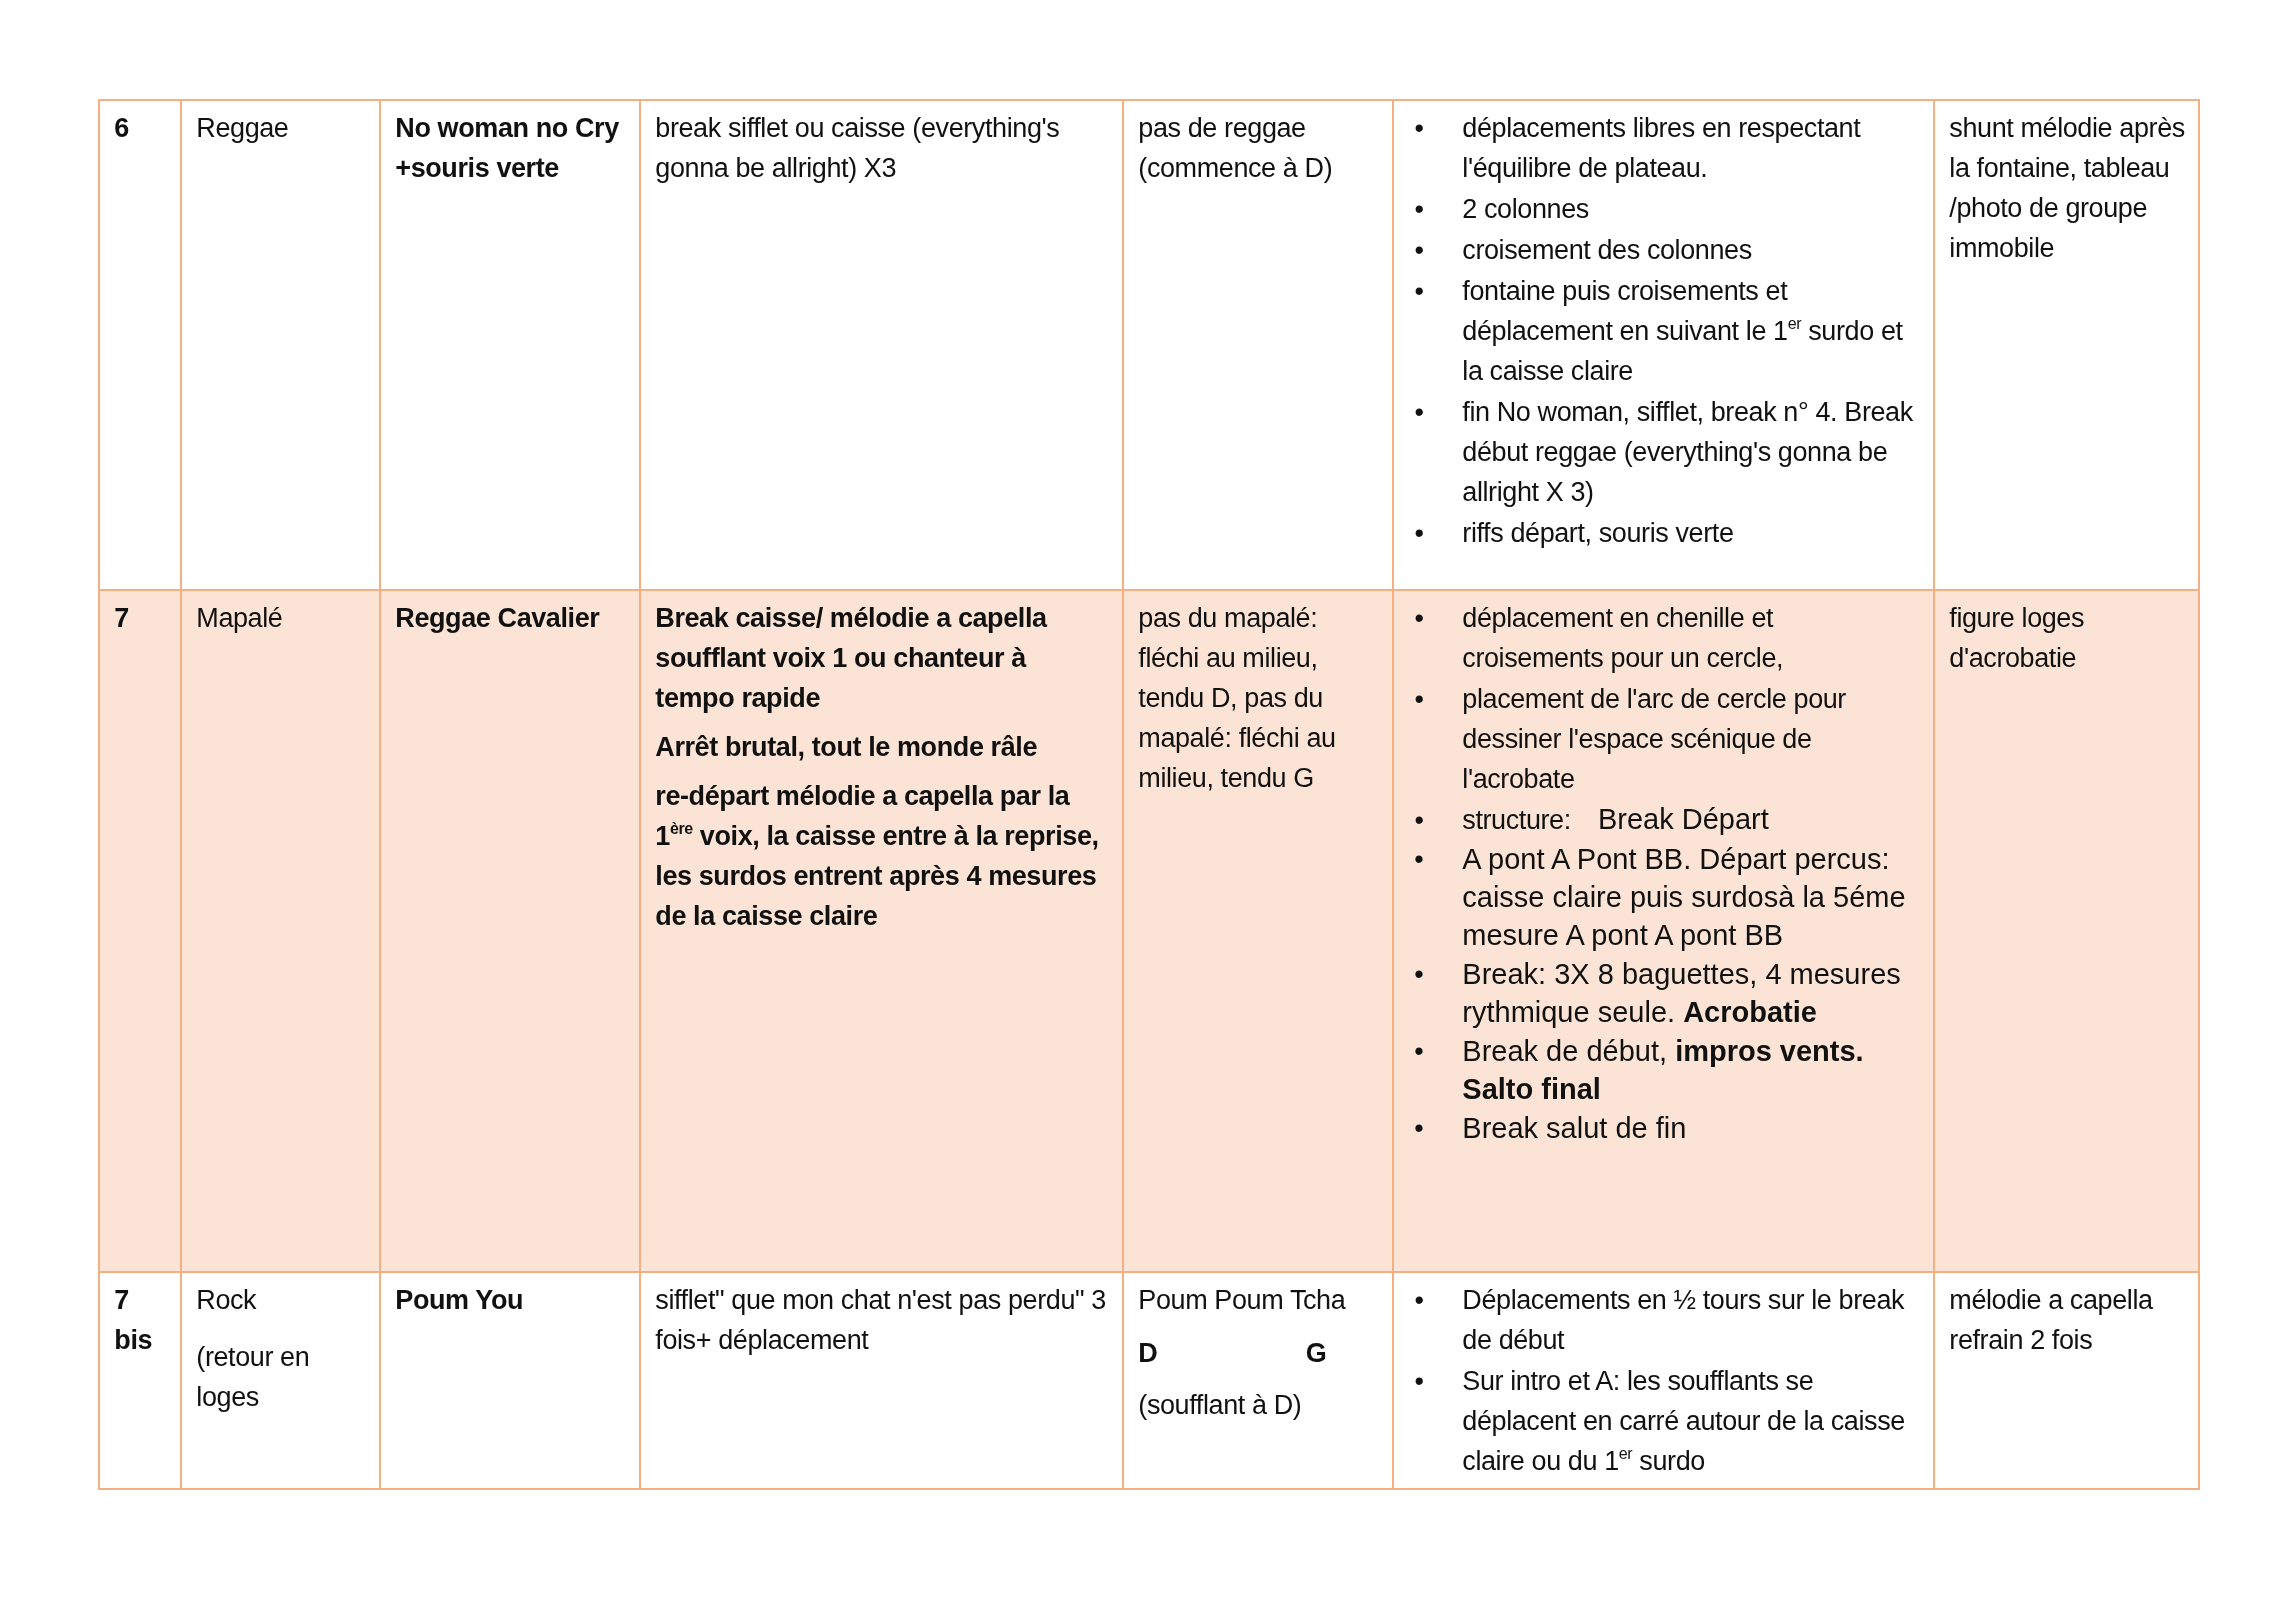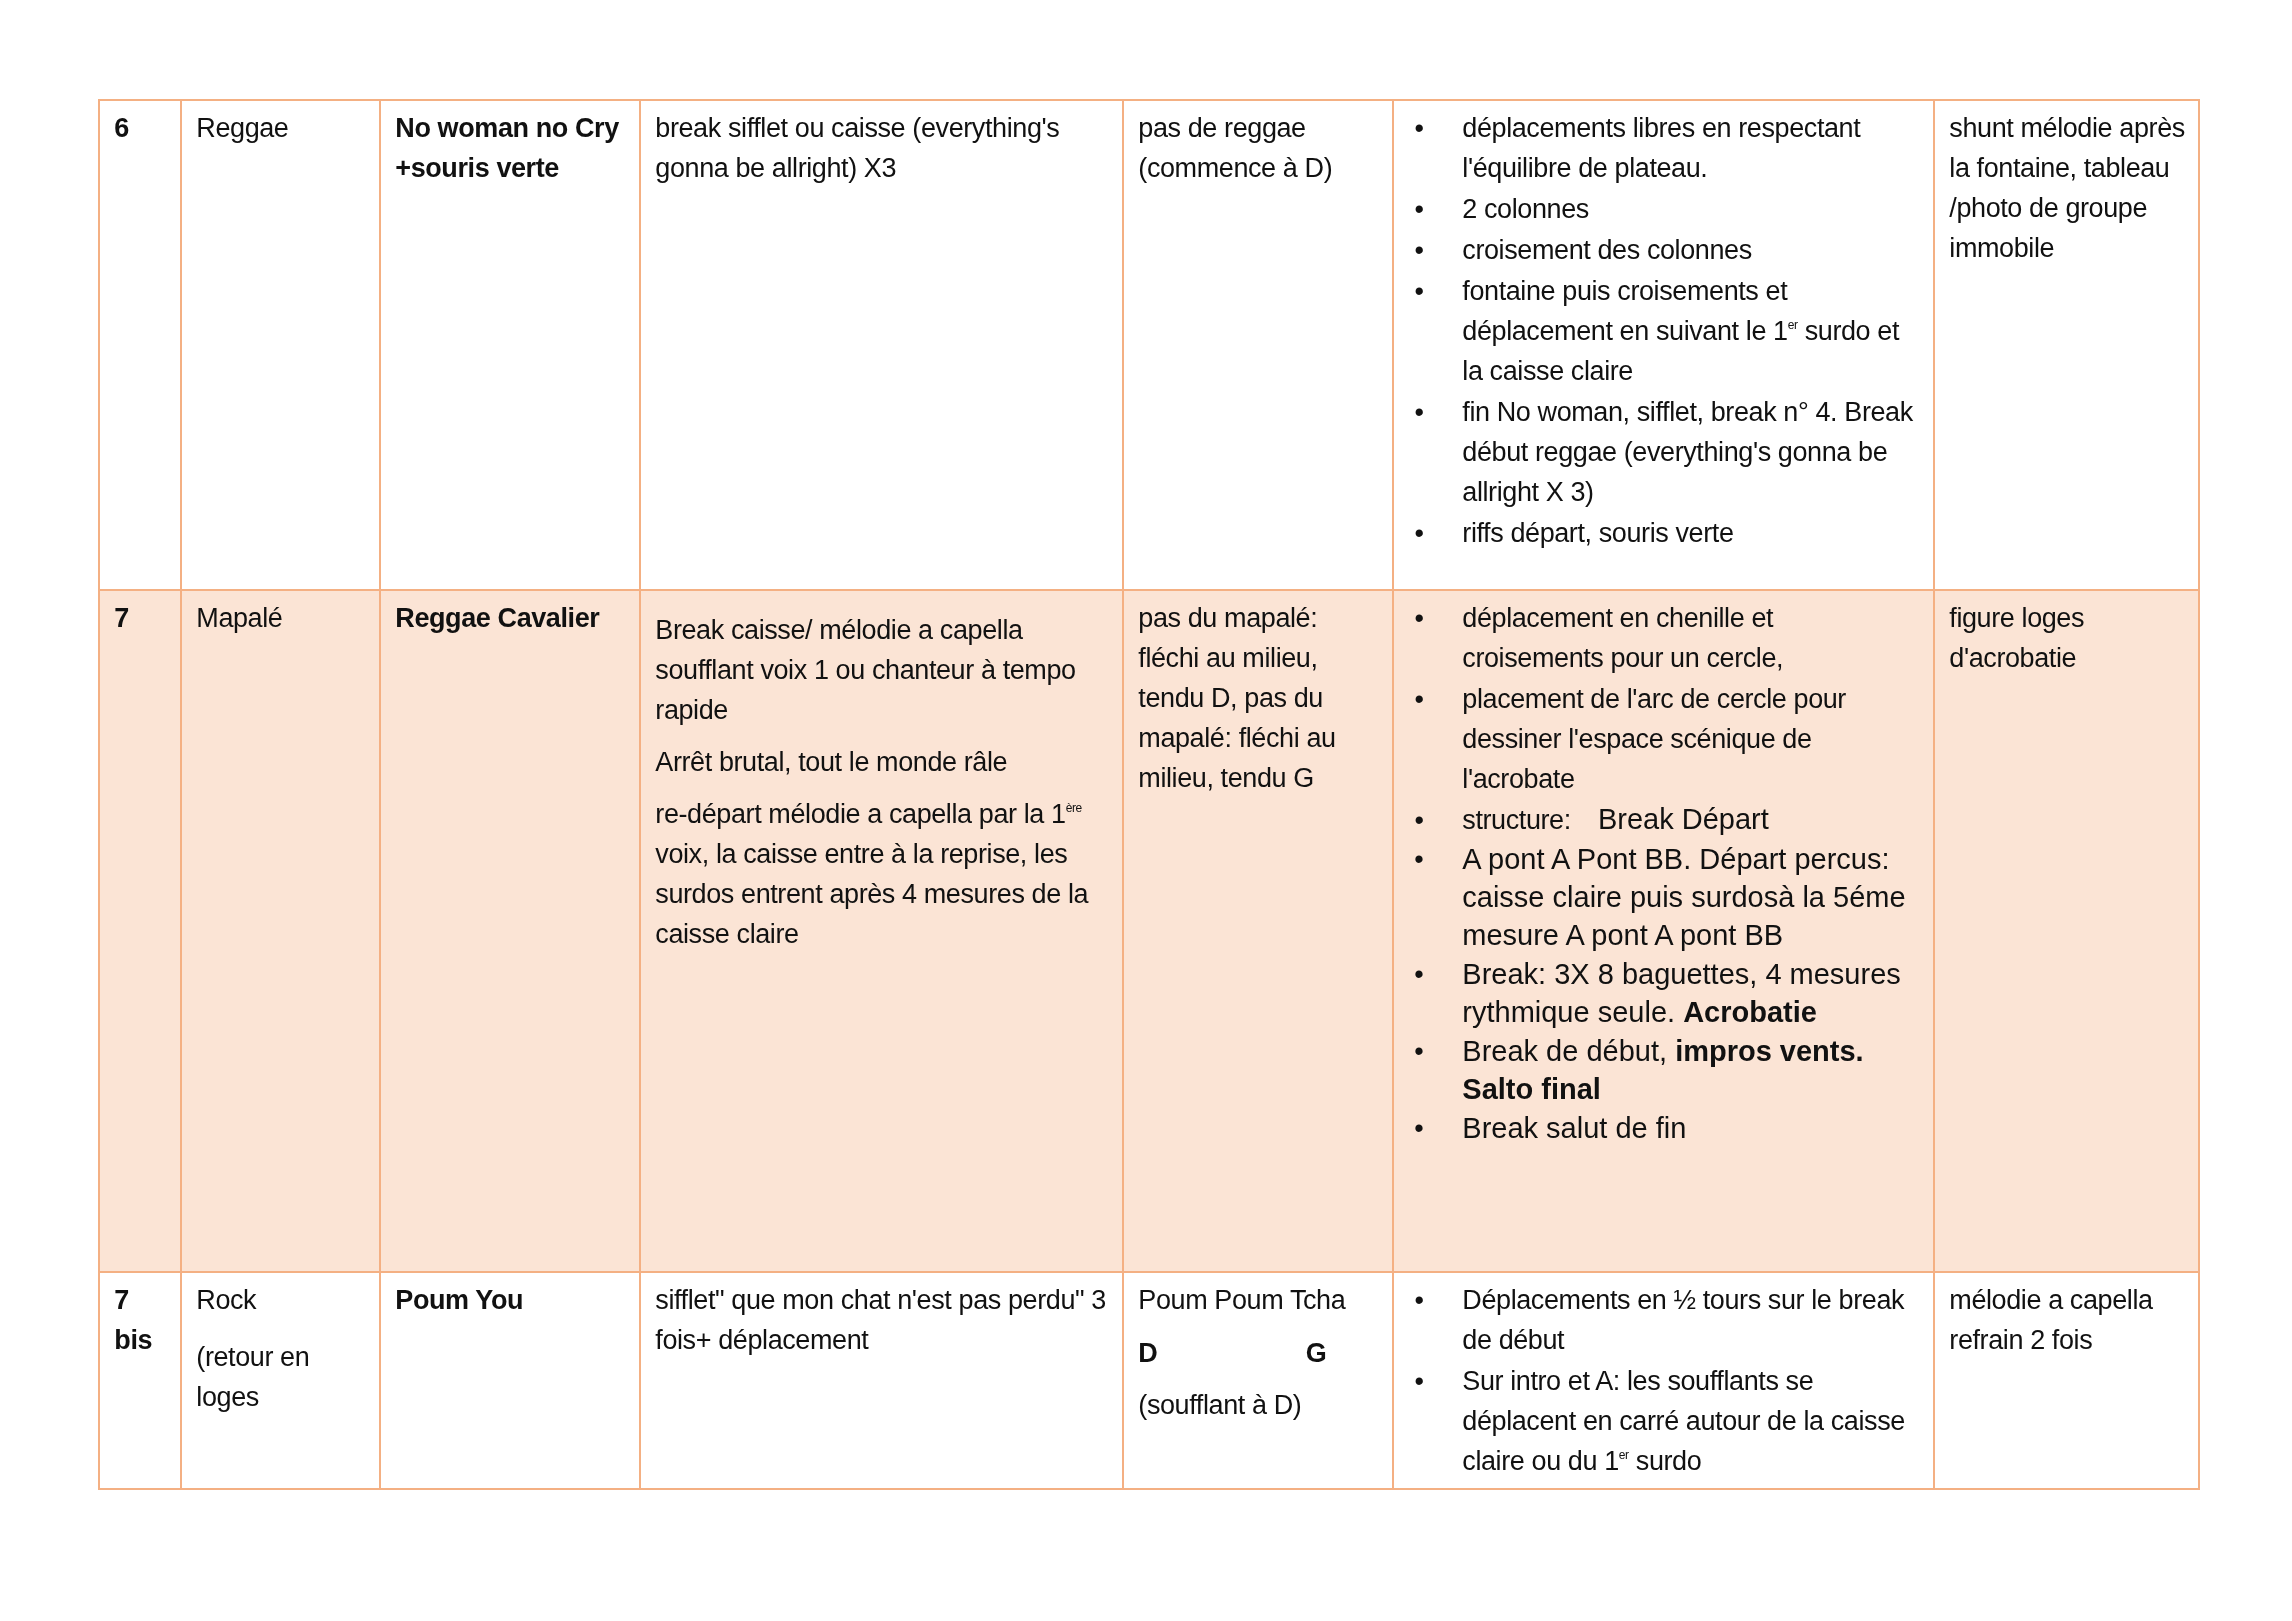--- a/index.html
+++ b/index.html
@@ -34,23 +34,23 @@
       vertical-align: top;
       padding: 7.2px 12.5px 5.4px 14.3px;
       font-size: 27px;
       line-height: 40px;
       letter-spacing: -0.4px;
     }
     tr.row-a td { height: 475px; background: #ffffff; }
     tr.row-b td { height: 668px; background: #FBE4D5; }
     tr.row-c td { height: 192px; background: #ffffff; }
     .bold { font-weight: bold; }
-    .para { margin: 12px 0 9px 0; }
+    .para { margin: 0 0 9px 0; font-weight: bold; }
     .para:last-child { margin-bottom: 0; }
-    sup { font-size: 12px; line-height: 0; vertical-align: 10.7px; }
+    sup { font-size: 16px; line-height: 0; vertical-align: 10.7px; }
     ul.bullets {
       list-style: none;
       margin: 0;
       padding: 0;
     }
     ul.bullets li {
       position: relative;
       padding-left: 54px;
       margin: 0 0 0.9px 0;
     }

